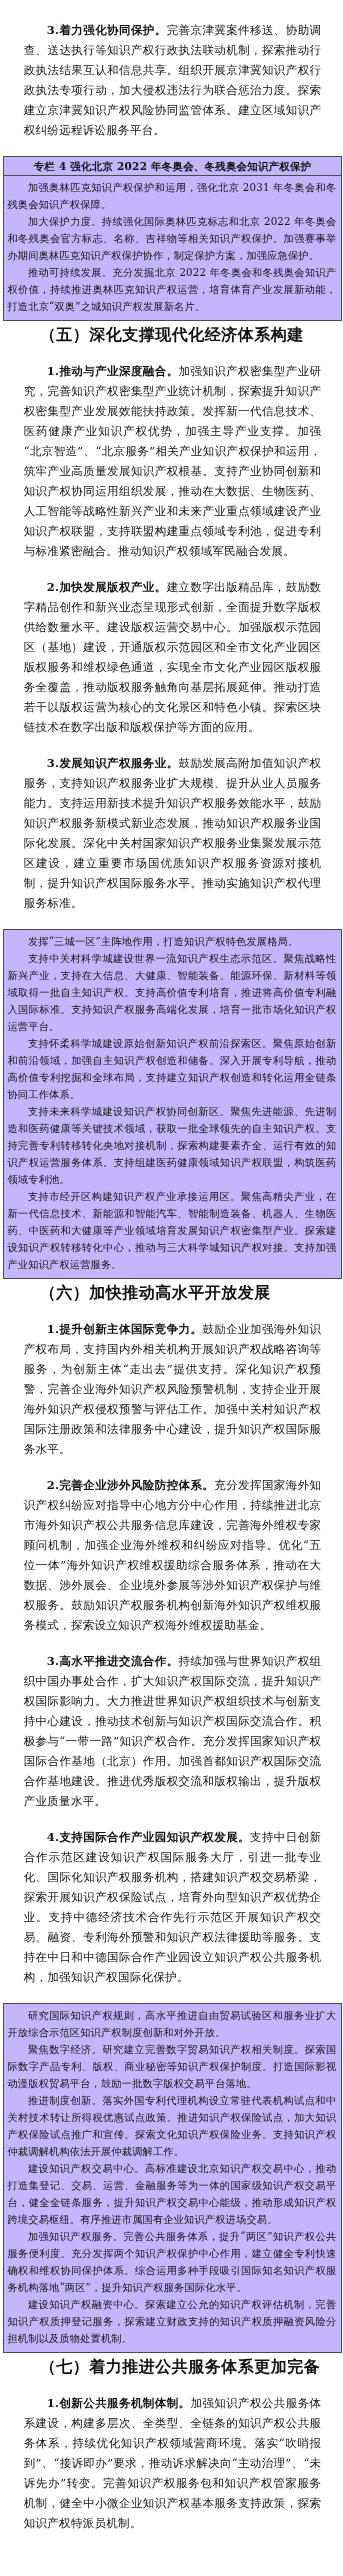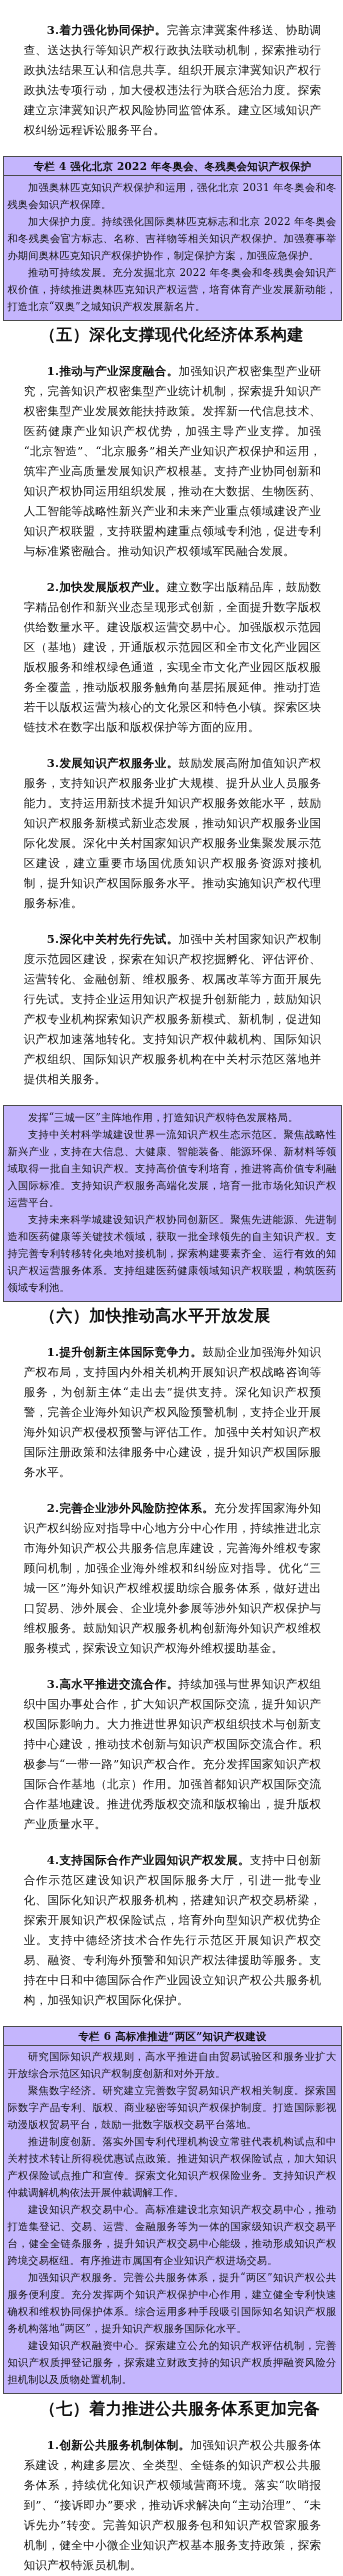--- a/index.html
+++ b/index.html
@@ -68,39 +68,39 @@
       <p class="bpara">加大保护力度。持续强化国际奥林匹克标志和北京 2022 年冬奥会和冬残奥会官方标志、名称、吉祥物等相关知识产权保护。加强赛事举办期间奥林匹克知识产权保护协作，制定保护方案，加强应急保护。</p>
       <p class="bpara">推动可持续发展。充分发掘北京 2022 年冬奥会和冬残奥会知识产权价值，持续推进奥林匹克知识产权运营，培育体育产业发展新动能，打造北京“双奥”之城知识产权发展新名片。</p>
     </div>
   </section>
 
   <h3 class="sec-heading">（五）深化支撑现代化经济体系构建</h3>
 
   <p class="para"><b class="lead">1.推动与产业深度融合。</b><span>加强知识产权密集型产业研究，完善知识产权密集型产业统计机制，探索提升知识产权密集型产业发展效能扶持政策。发挥新一代信息技术、医药健康产业知识产权优势，加强主导产业支撑。加强“北京智造”、“北京服务”相关产业知识产权保护和运用，筑牢产业高质量发展知识产权根基。支持产业协同创新和知识产权协同运用组织发展，推动在大数据、生物医药、人工智能等战略性新兴产业和未来产业重点领域建设产业知识产权联盟，支持联盟构建重点领域专利池，促进专利与标准紧密融合。推动知识产权领域军民融合发展。</span></p>
   <p class="para"><b class="lead">2.加快发展版权产业。</b><span>建立数字出版精品库，鼓励数字精品创作和新兴业态呈现形式创新，全面提升数字版权供给数量水平。建设版权运营交易中心。加强版权示范园区（基地）建设，开通版权示范园区和全市文化产业园区版权服务和维权绿色通道，实现全市文化产业园区版权服务全覆盖，推动版权服务触角向基层拓展延伸。推动打造若干以版权运营为核心的文化景区和特色小镇。探索区块链技术在数字出版和版权保护等方面的应用。</span></p>
   <p class="para"><b class="lead">3.发展知识产权服务业。</b><span>鼓励发展高附加值知识产权服务，支持知识产权服务业扩大规模、提升从业人员服务能力。支持运用新技术提升知识产权服务效能水平，鼓励知识产权服务新模式新业态发展，推动知识产权服务业国际化发展。深化中关村国家知识产权服务业集聚发展示范区建设，建立重要市场国优质知识产权服务资源对接机制，提升知识产权国际服务水平。推动实施知识产权代理服务标准。</span></p>
-  <p class="para"><b class="lead">5.深化中关村先行先试。</b><span>加强中关村国家知识产权制度示范园区建设，探索在知识产权挖掘孵化、评估评价、运营转化、金融创新、维权服务、权属改革等方面开展先行先试。支持企业运用知识产权提升创新能力，鼓励知识产权专业机构探索知识产权服务新模式、新机制，促进知识产权加速落地转化。支持知识产权仲裁机构、国际知识产权组织、国际知识产权服务机构在中关村示范区落地并提供相关服务。</span></p>
 
   <section class="box">
     <div class="box-body">
       <p class="bpara">发挥“三城一区”主阵地作用，打造知识产权特色发展格局。</p>
       <p class="bpara">支持中关村科学城建设世界一流知识产权生态示范区。聚焦战略性新兴产业，支持在大信息、大健康、智能装备、能源环保、新材料等领域取得一批自主知识产权。支持高价值专利培育，推进将高价值专利融入国际标准。支持知识产权服务高端化发展，培育一批市场化知识产权运营平台。</p>
+      <p class="bpara">支持怀柔科学城建设原始创新知识产权前沿探索区。聚焦原始创新和前沿领域，加强自主知识产权创造和储备。深入开展专利导航，推动高价值专利挖掘和全球布局，支持建立知识产权创造和转化运用全链条协同工作体系。</p>
       <p class="bpara">支持未来科学城建设知识产权协同创新区。聚焦先进能源、先进制造和医药健康等关键技术领域，获取一批全球领先的自主知识产权。支持完善专利转移转化央地对接机制，探索构建要素齐全、运行有效的知识产权运营服务体系。支持组建医药健康领域知识产权联盟，构筑医药领域专利池。</p>
+      <p class="bpara">支持市经开区构建知识产权产业承接运用区。聚焦高精尖产业，在新一代信息技术、新能源和智能汽车、智能制造装备、机器人、生物医药、中医药和大健康等产业领域培育发展知识产权密集型产业。探索建设知识产权转移转化中心，推动与三大科学城知识产权对接。支持加强产业知识产权运营服务。</p>
     </div>
   </section>
 
   <h3 class="sec-heading">（六）加快推动高水平开放发展</h3>
 
   <p class="para"><b class="lead">1.提升创新主体国际竞争力。</b><span>鼓励企业加强海外知识产权布局，支持国内外相关机构开展知识产权战略咨询等服务，为创新主体“走出去”提供支持。深化知识产权预警，完善企业海外知识产权风险预警机制，支持企业开展海外知识产权侵权预警与评估工作。加强中关村知识产权国际注册政策和法律服务中心建设，提升知识产权国际服务水平。</span></p>
-  <p class="para"><b class="lead">2.完善企业涉外风险防控体系。</b><span>充分发挥国家海外知识产权纠纷应对指导中心地方分中心作用，持续推进北京市海外知识产权公共服务信息库建设，完善海外维权专家顾问机制，加强企业海外维权和纠纷应对指导。优化“三城一区”海外知识产权维权援助综合服务体系，做好进出口贸易、涉外展会、企业境外参展等涉外知识产权保护与维权服务。鼓励知识产权服务机构创新海外知识产权维权服务模式，探索设立知识产权海外维权援助基金。</span></p>
+  <p class="para"><b class="lead">2.完善企业涉外风险防控体系。</b><span>充分发挥国家海外知识产权纠纷应对指导中心地方分中心作用，持续推进北京市海外知识产权公共服务信息库建设，完善海外维权专家顾问机制，加强企业海外维权和纠纷应对指导。优化“五位一体”海外知识产权维权援助综合服务体系，推动在大数据、涉外展会、企业境外参展等涉外知识产权保护与维权服务。鼓励知识产权服务机构创新海外知识产权维权服务模式，探索设立知识产权海外维权援助基金。</span></p>
   <p class="para"><b class="lead">3.高水平推进交流合作。</b><span>持续加强与世界知识产权组织中国办事处合作，扩大知识产权国际交流，提升知识产权国际影响力。大力推进世界知识产权组织技术与创新支持中心建设，推动技术创新与知识产权国际交流合作。积极参与“一带一路”知识产权合作。充分发挥国家知识产权国际合作基地（北京）作用。加强首都知识产权国际交流合作基地建设。推进优秀版权交流和版权输出，提升版权产业质量水平。</span></p>
   <p class="para"><b class="lead">4.支持国际合作产业园知识产权发展。</b><span>支持中日创新合作示范区建设知识产权国际服务大厅，引进一批专业化、国际化知识产权服务机构，搭建知识产权交易桥梁，探索开展知识产权保险试点，培育外向型知识产权优势企业。支持中德经济技术合作先行示范区开展知识产权交易、融资、专利海外预警和知识产权法律援助等服务。支持在中日和中德国际合作产业园设立知识产权公共服务机构，加强知识产权国际化保护。</span></p>
 
   <section class="box">
-    <div class="box-title">专栏 6  高标准推进“两区”知识产权建设</div>
     <div class="box-body">
       <p class="bpara">研究国际知识产权规则，高水平推进自由贸易试验区和服务业扩大开放综合示范区知识产权制度创新和对外开放。</p>
       <p class="bpara">聚焦数字经济。研究建立完善数字贸易知识产权相关制度。探索国际数字产品专利、版权、商业秘密等知识产权保护制度。打造国际影视动漫版权贸易平台，鼓励一批数字版权交易平台落地。</p>
       <p class="bpara">推进制度创新。落实外国专利代理机构设立常驻代表机构试点和中关村技术转让所得税优惠试点政策。推进知识产权保险试点，加大知识产权保险试点推广和宣传。探索文化知识产权保险业务。支持知识产权仲裁调解机构依法开展仲裁调解工作。</p>
       <p class="bpara">建设知识产权交易中心。高标准建设北京知识产权交易中心，推动打造集登记、交易、运营、金融服务等为一体的国家级知识产权交易平台，健全全链条服务，提升知识产权交易中心能级，推动形成知识产权跨境交易枢纽。有序推进市属国有企业知识产权进场交易。</p>
       <p class="bpara">加强知识产权服务。完善公共服务体系，提升“两区”知识产权公共服务便利度。充分发挥两个知识产权保护中心作用，建立健全专利快速确权和维权协同保护体系。综合运用多种手段吸引国际知名知识产权服务机构落地“两区”，提升知识产权服务国际化水平。</p>
       <p class="bpara">建设知识产权融资中心。探索建立公允的知识产权评估机制，完善知识产权质押登记服务，探索建立财政支持的知识产权质押融资风险分担机制以及质物处置机制。</p>
     </div>
   </section>
 

